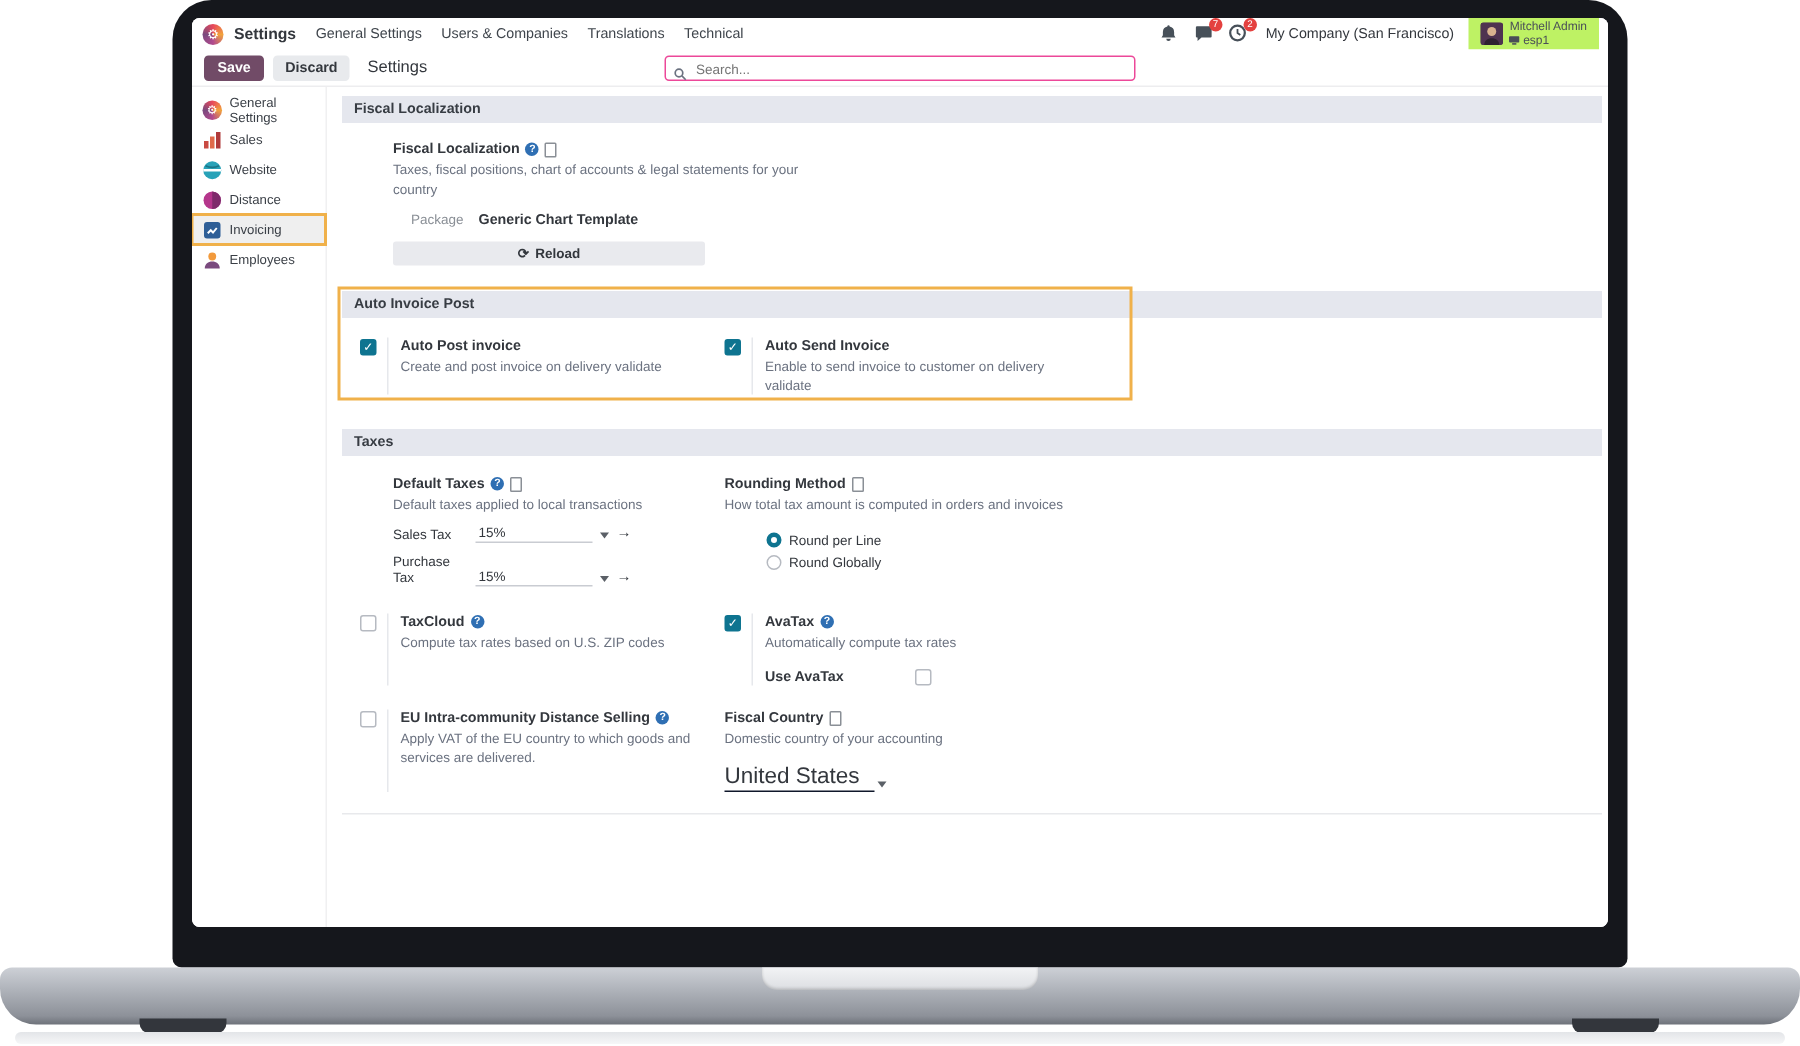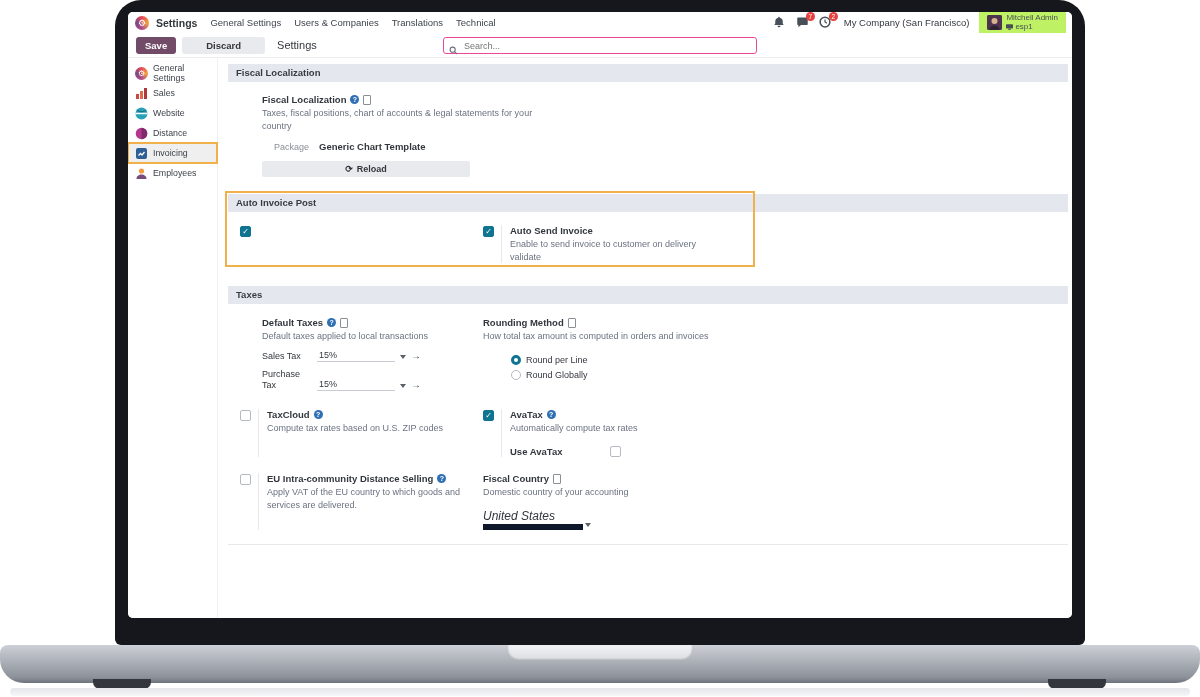--- a/index.html
+++ b/index.html
@@ -39,21 +39,21 @@
   .userbox { display:flex; align-items:center; gap:4px; background:#bef264; padding:2px 8px; height:21px; }
   .avatar { width:15px; height:15px; border-radius:2px; background:#4e3350; overflow:hidden; flex:0 0 auto; }
   .usertxt { display:flex; flex-direction:column; line-height:1.05; }
   .uname { font-size:8px; color:#4a4f57; }
   .uenv { font-size:8px; color:#4a4f57; display:flex; align-items:center; gap:2px; }
 
   
   .cp { position:relative; height:25px; display:flex; align-items:center; padding:0 8px; gap:6px;
         background:#fff; border-bottom:1px solid #ededef; }
   .btn-save { background:#714B67; color:#fff; font-size:9.5px; font-weight:bold; padding:3px 9px; border:none; border-radius:3px; cursor:pointer; }
-  .btn-discard { background:#e8eaed; color:#33373d; font-size:9.5px; font-weight:bold; padding:3px 24px; border:none; border-radius:3px; cursor:pointer; }
+  .btn-discard { background:#e8eaed; color:#33373d; font-size:9.5px; font-weight:bold; padding:3px 8px; border:none; border-radius:3px; cursor:pointer; }
   .crumb { font-size:11px; color:#33373d; margin-left:6px; }
   .search { position:absolute; left:315px; top:4px; width:314px; height:17px;
             border:1px solid #ec4899; border-radius:3px; font-size:9px; color:#555;
             padding:0 6px 0 20px; outline:none; font-family:"Liberation Sans",sans-serif; background:#fff; }
   .search-ic { position:absolute; left:321px; top:8px; }
 
   
   .bodyrow { display:flex; height:560px; background:#fff; }
   .sidebar { width:90px; flex:0 0 auto; padding-top:5px; border-right:1px solid #f0f0f1; }
   .sitem { position:relative; display:flex; align-items:center; gap:5px; height:20px; padding:0 4px 0 7px;
@@ -99,21 +99,21 @@
   .fval { width:78px; border-bottom:1px solid #c9ccd2; font-size:9px; color:#33373d; padding:0 2px 1px 2px; }
   .caret { width:0; height:0; border-left:3px solid transparent; border-right:3px solid transparent;
            border-top:4px solid #5b6067; margin:0 2px 3px 2px; cursor:pointer; }
   .ilink { font-size:10px; color:#33373d; line-height:1; margin-bottom:1px; cursor:pointer; }
   .radiorow { display:flex; align-items:center; gap:5px; margin-top:5px; font-size:9px; color:#33373d;margin-left:28px; }
   .radio { width:10px; height:10px; border-radius:50%; border:1px solid #b6bac1; background:#fff; flex:0 0 auto; cursor:pointer; }
   .radio.on { border:3px solid #0E7490; }
   .usearow { display:flex; align-items:center; gap:48px; margin-top:11px; }
   .usealbl { font-size:9.5px; font-weight:bold; color:#33373d; }
   .country { display:flex; align-items:flex-end; margin-top:10px; }
-  .cval { width:100px; border-bottom:6px solid #0f172a; font-size:12px; color:#33373d; padding-bottom:1px;font-style:italic; }
+  .cval { width:100px; border-bottom:1px solid #0f172a; font-size:15px; color:#33373d; padding-bottom:1px; }
   .divider { border-bottom:1px solid #e8e9ec; margin:14px 0 0 0; }
 </style>
 </head>
 <body>
 
 <div class="stage">
   <div class="bezel"></div>
 
   <div class="screen">
 
@@ -255,20 +255,24 @@
             <span>Reload</span>
           </button>
         </div>
 
         <div class="hl-wrap">
           <div class="hl-box"></div>
           <div class="shead">Auto Invoice Post</div>
           <div class="optrow">
             <div class="opt">
               <span class="cb on">✓</span>
+              <span class="otxt">
+                <div class="btitle">Auto Post invoice</div>
+                <div class="desc">Create and post invoice on delivery validate</div>
+              </span>
             </div>
             <div class="opt">
               <span class="cb on">✓</span>
               <span class="otxt">
                 <div class="btitle">Auto Send Invoice</div>
                 <div class="desc">Enable to send invoice to customer on delivery validate</div>
               </span>
             </div>
           </div>
           <div style="height:14px;"></div>

